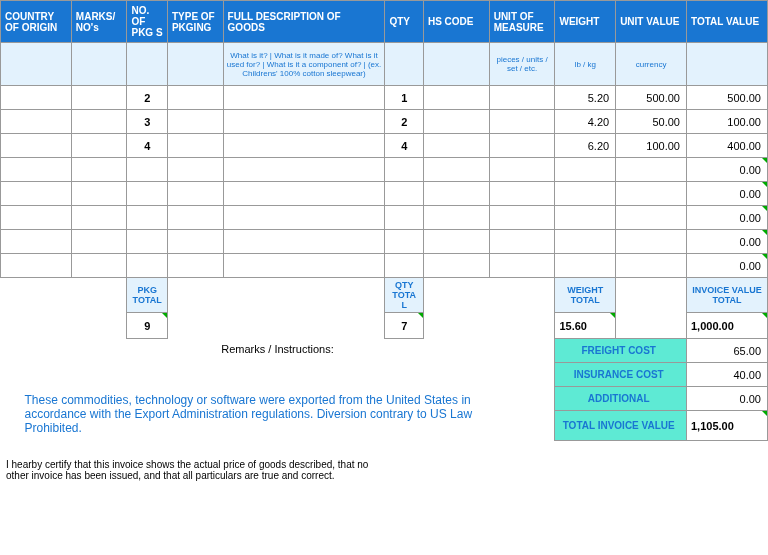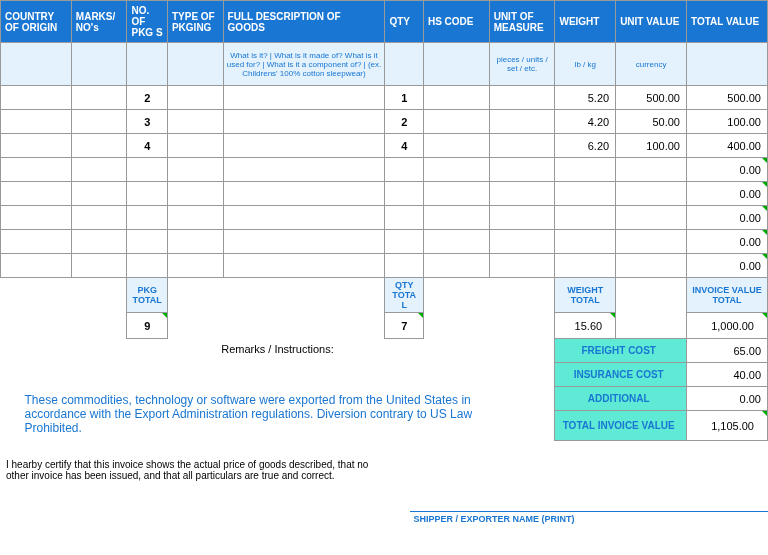--- a/index.html
+++ b/index.html
@@ -7,21 +7,21 @@
 table { border-collapse: collapse; width: 100%; }
 td, th { border: 1px solid #999; padding: 2px 4px; }
 .hdr { background: #1976d2; color: #fff; font-weight: bold; text-align: left; vertical-align: middle; height: 42px; font-size: 10px; }
 .hint { background: #e3f2fd; color: #1976d2; font-size: 8px; text-align: center; vertical-align: middle; height: 43px; padding: 2px; }
 .cell { height: 24px; text-align: center; background: #fff; }
 .cell-r { text-align: right; padding-right: 6px; }
 .cell-b { font-weight: bold; }
 .lab { background: #e3f2fd; color: #1976d2; font-weight: bold; text-align: center; font-size: 9px; vertical-align: middle; margin-top: 32px; }
 .lab-r { background: #5eead4; color: #1976d2; font-weight: bold; text-align: center; padding-right: 8px; font-size: 10px; }
 .tot { background: #fff; font-weight: bold; text-align: center; }
-.tot-r { background: #fff; font-weight: normal; text-align: right; padding-right: 13px; }
+.tot-r { background: #fff; font-weight: bold; padding-right: 13px; }
 .noborder { border: none; }
 .flag { position: relative; }
 .flag::before { content: ''; position: absolute; top: 0; right: 0; border-style: solid; border-width: 0 5px 5px 0; border-color: transparent #0a0 transparent transparent; }
 .sig { height: 56px; vertical-align: bottom; padding: 4px 6px; font-size: 10px; }
 .sig-lab { color: #1976d2; font-size: 9px; font-weight: bold; border: none; border-top: 1px solid #1976d2; padding: 2px 4px; }
 .remark { font-size: 11px; text-align: center; vertical-align: top; padding: 4px 6px; }
 .disc { color: #1976d2; font-size: 12px; text-align: left; padding: 4px 24px; }
 </style>
 </head>
 <body>
@@ -218,23 +218,18 @@
       <col style="width:20px">
       <col style="width:350px">
     </colgroup>
 <tbody>
       <tr>
 <td class="sig noborder" style="vertical-align:top">I hearby certify that this invoice shows the actual price of goods described, that no other invoice has been issued, and that all particulars are true and correct.</td>
 <td class="noborder"></td>
 <td class="sig noborder"></td>
 </tr>
 <tr>
-<td class="noborder"></td>
-<td class="noborder"></td>
-<td class="sig-lab">SHIPPER / EXPORTER NAME (PRINT)</td>
-</tr>
-<tr>
 <td class="sig noborder" style="height:28px"></td>
 <td class="noborder"></td>
 <td class="sig noborder" style="height:28px"></td>
 </tr>
 </tbody>
   </table>
 
 </body></html>

